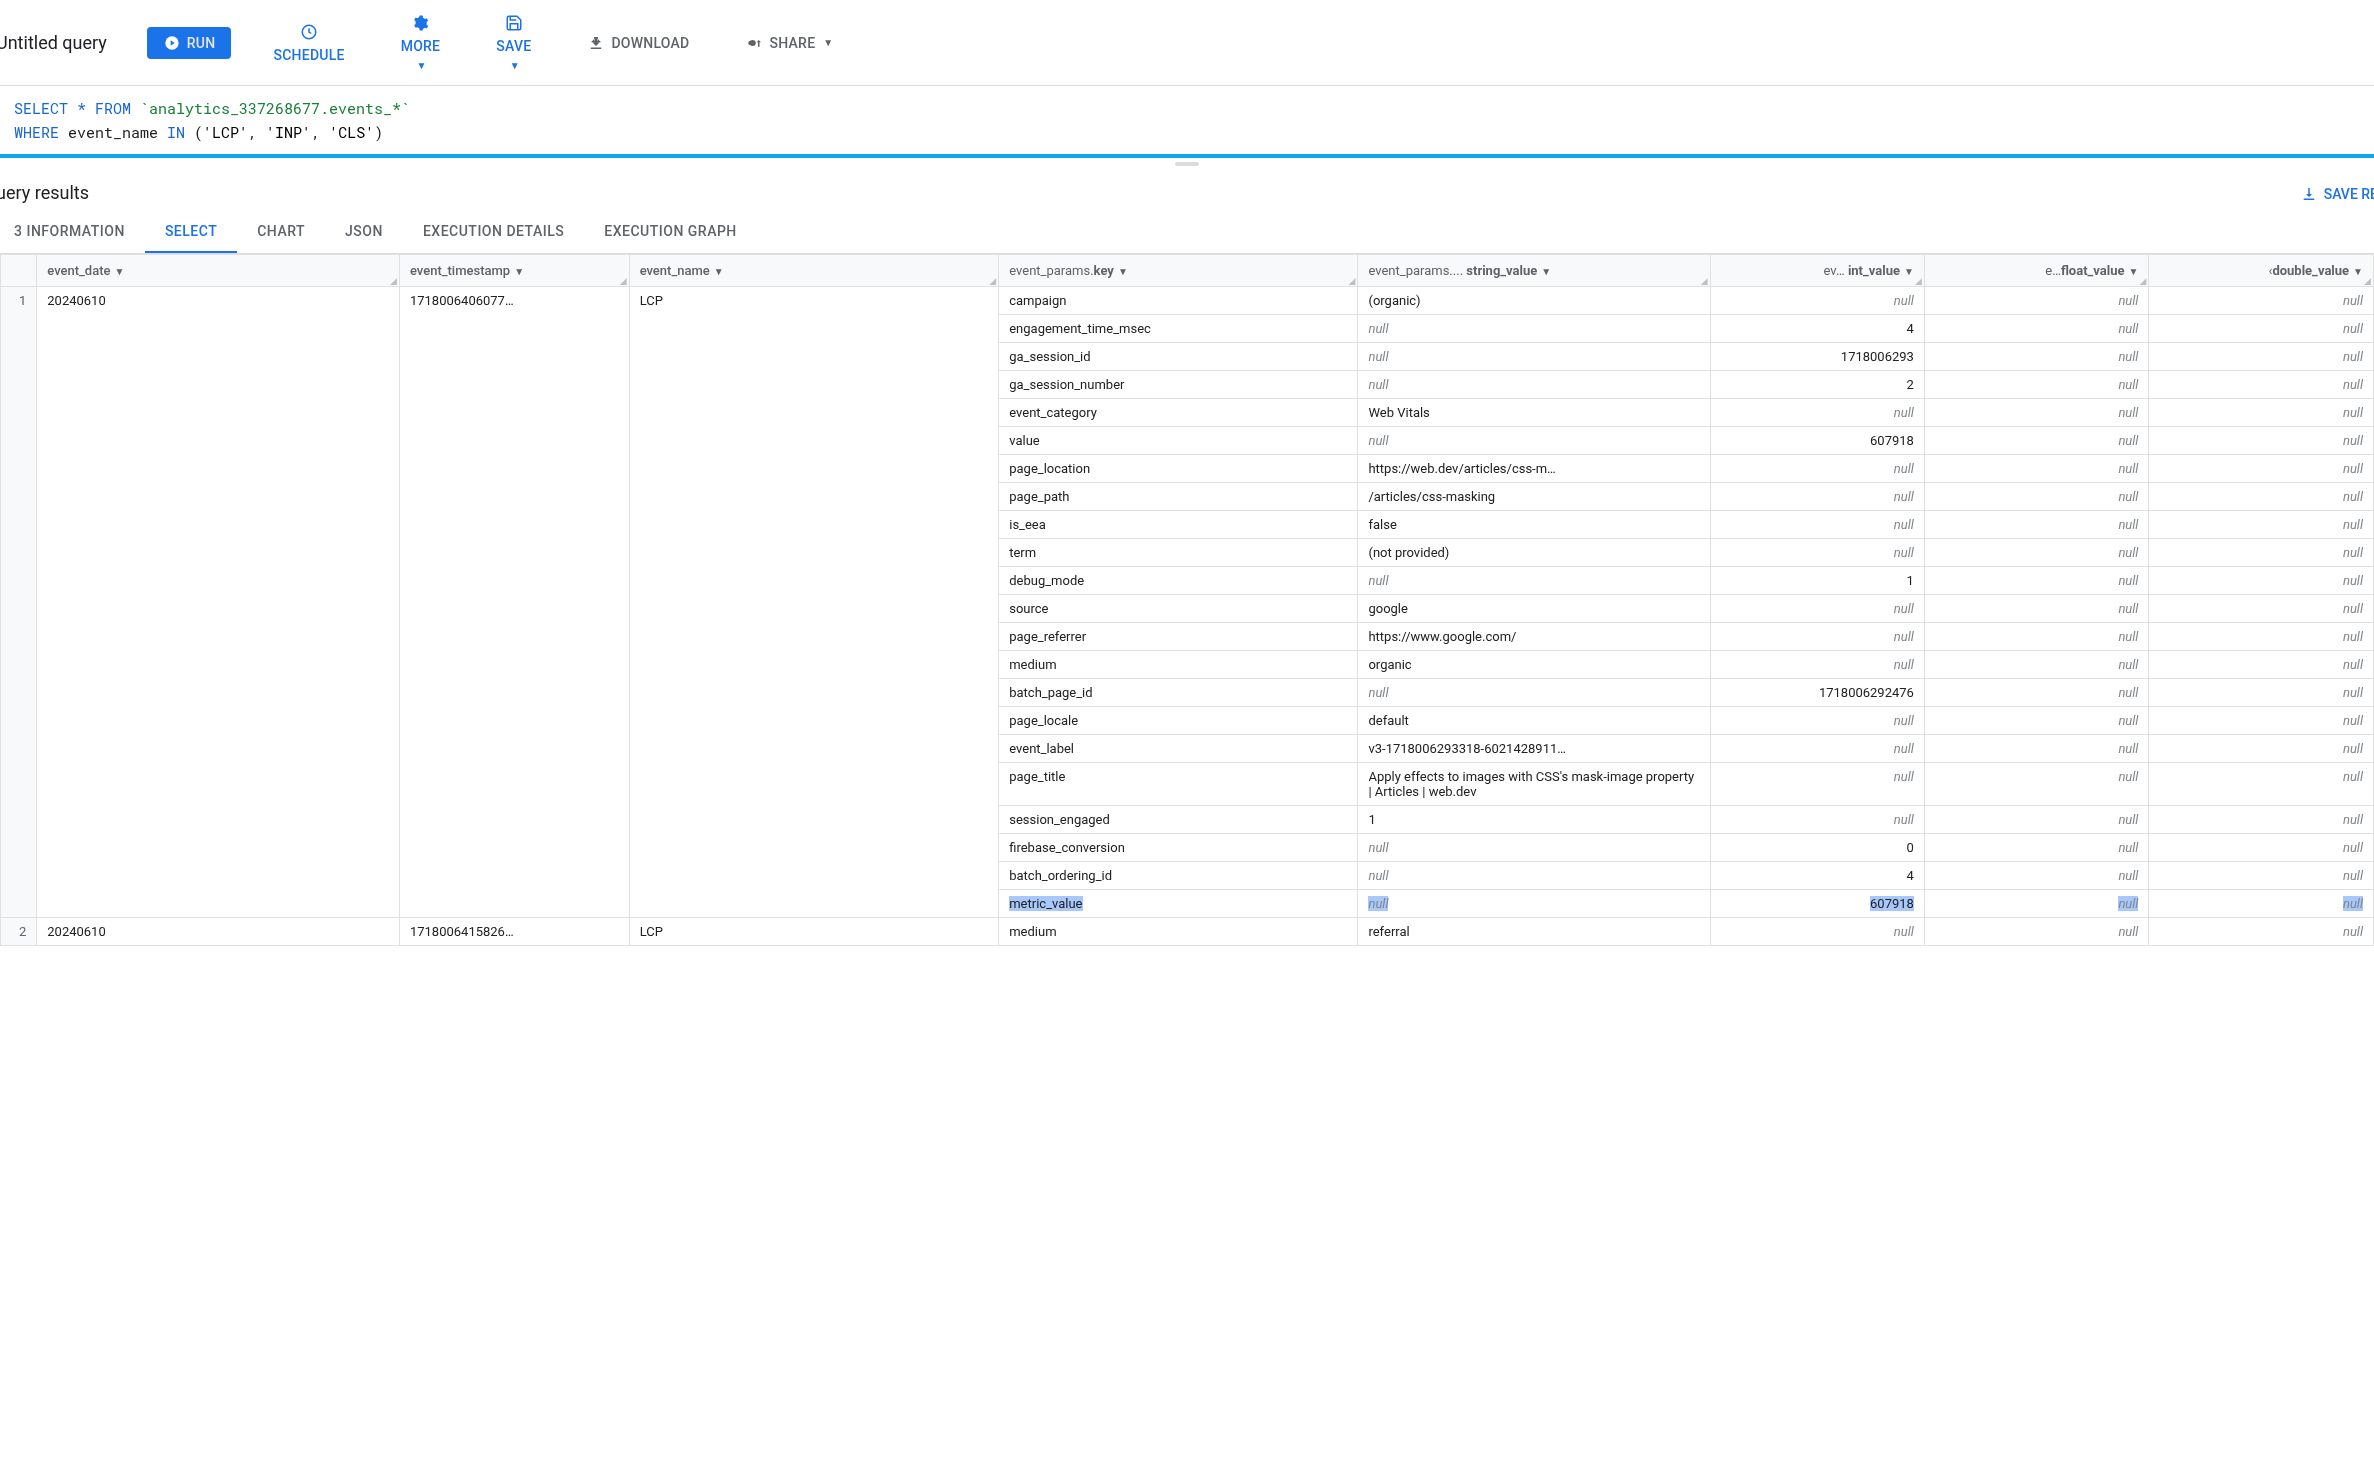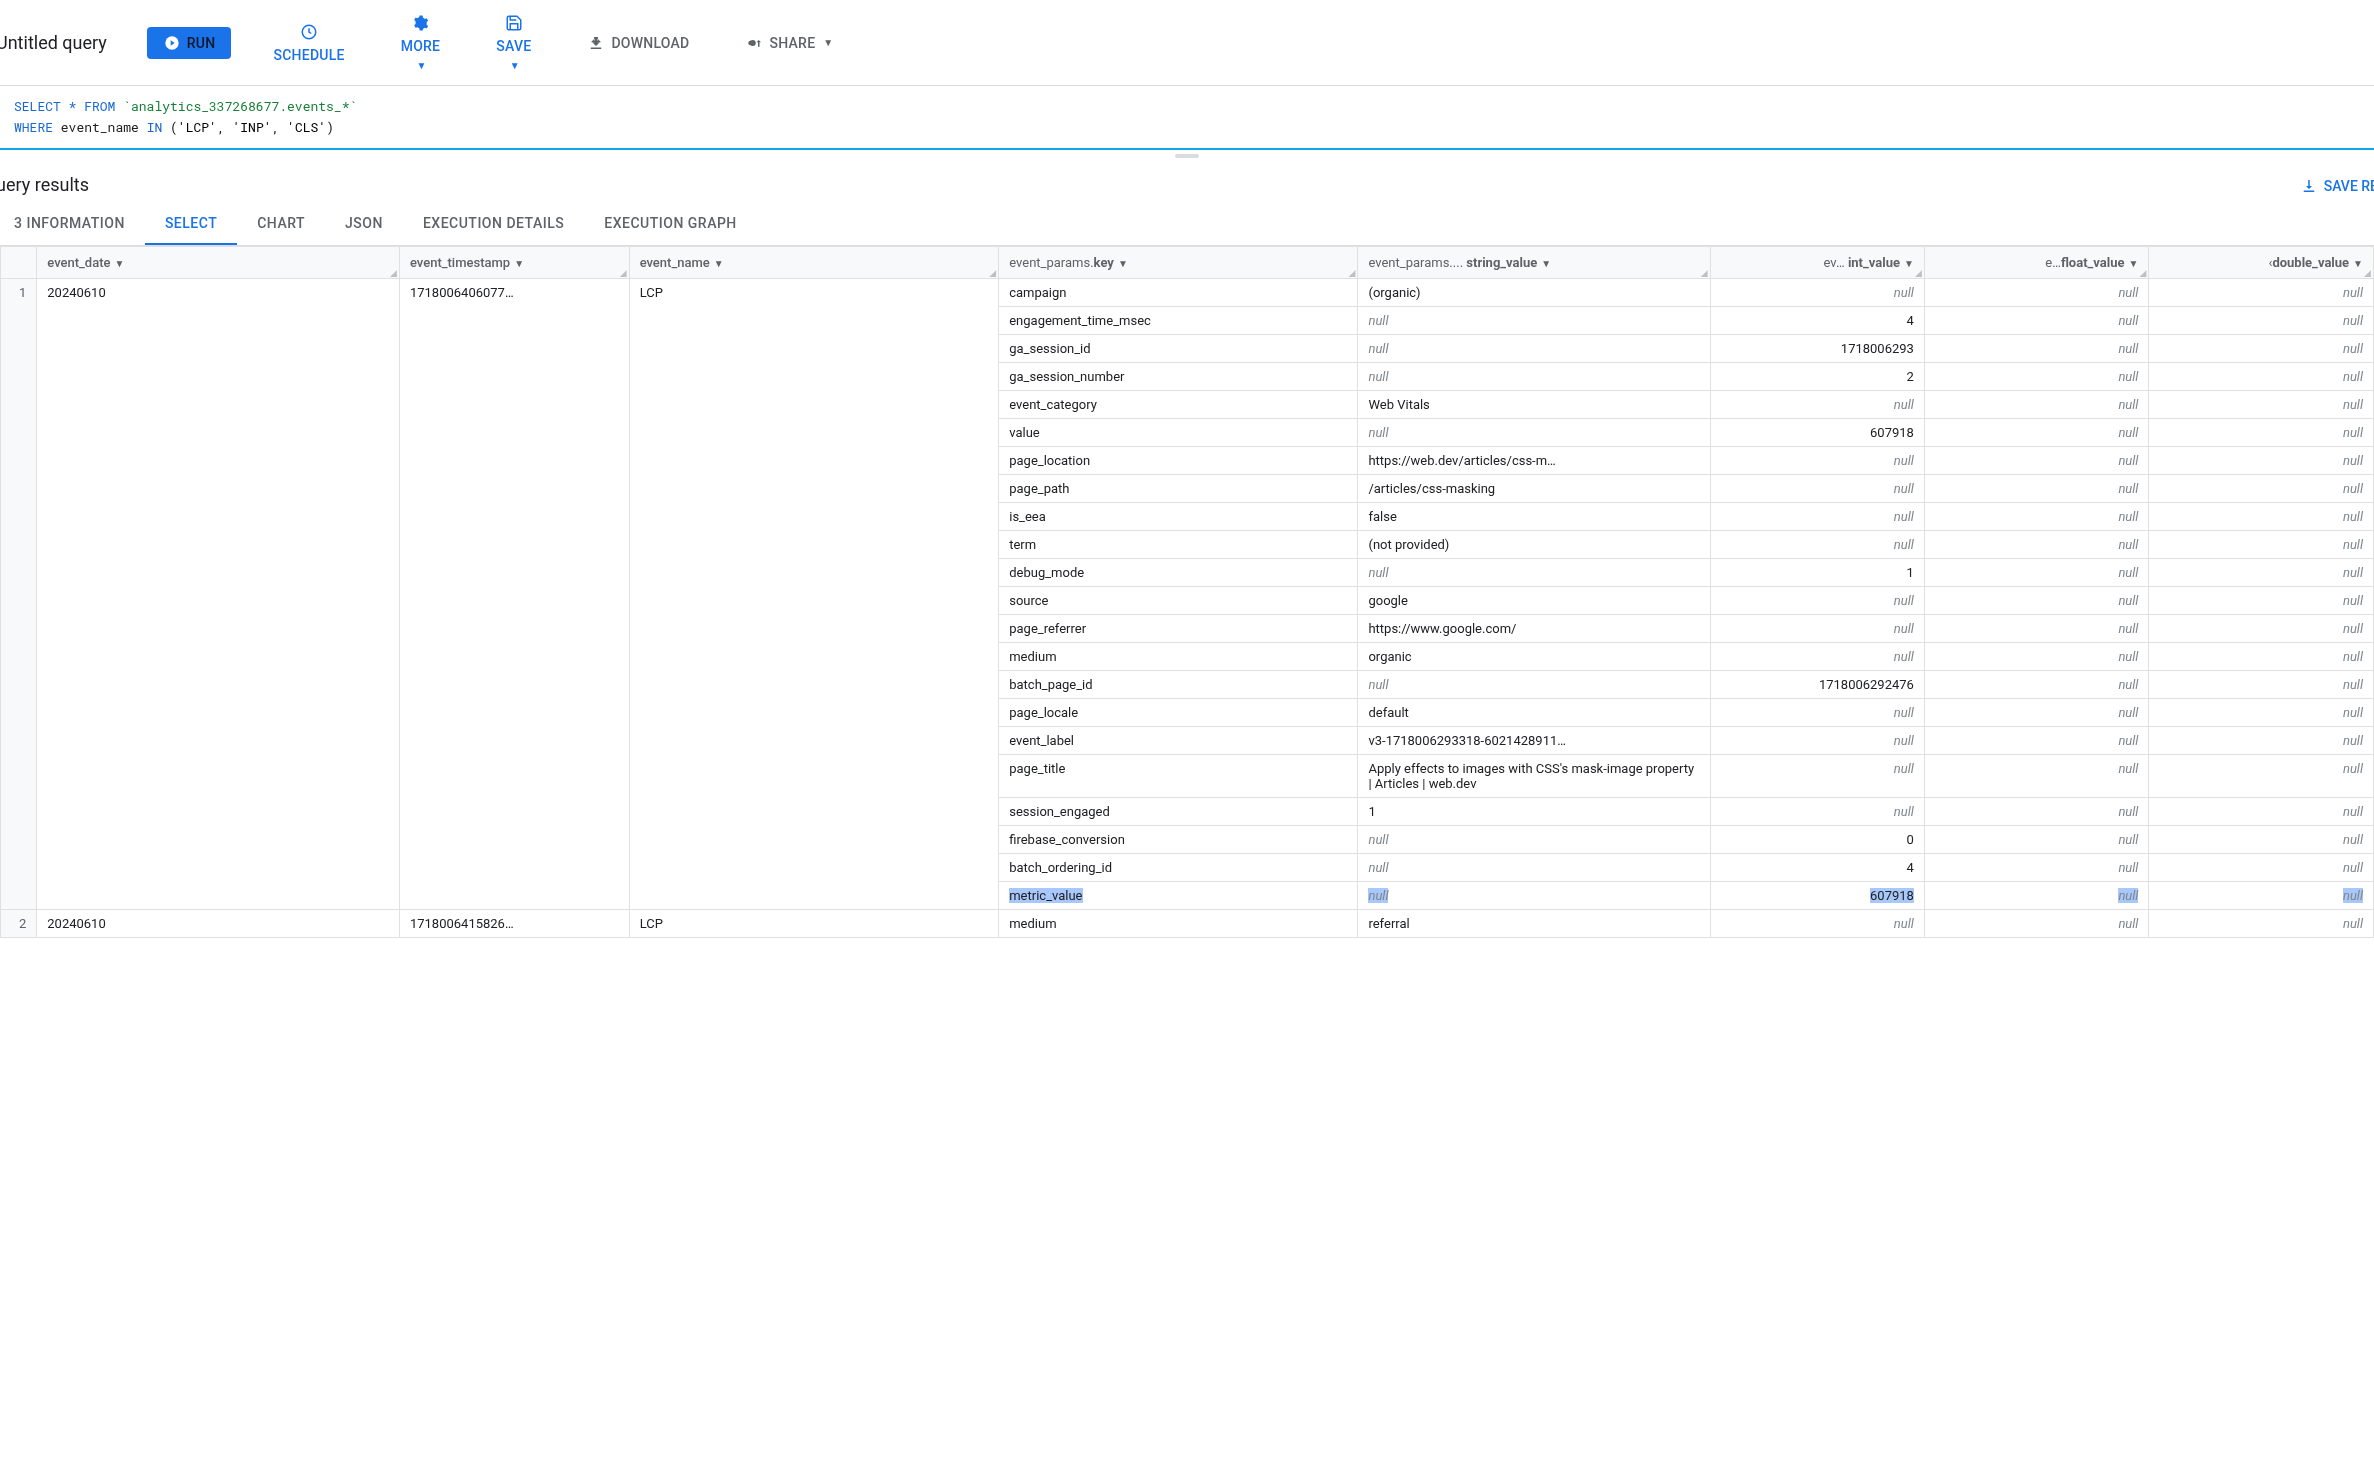--- a/index.html
+++ b/index.html
@@ -1,25 +1,25 @@
 <!DOCTYPE html>
 <html><head>
 <meta charset="utf-8">
 <style>
 * { box-sizing: border-box; margin: 0; padding: 0; }
 body { font-family: 'Google Sans', Roboto, Arial, sans-serif; font-size: 13px; color: #202124; background: #fff; overflow-x: hidden; }
 .toolbar { display: flex; align-items: center; padding: 8px 0; border-bottom: 1px solid #dadce0; gap: 28px; }
 .title { font-size: 18px; font-weight: 400; color: #202124; margin-right: 12px; margin-left: -4px; }
 .btn { display: inline-flex; align-items: center; gap: 6px; padding: 6px 14px; border: none; background: transparent; cursor: pointer; font-size: 14px; font-weight: 500; font-family: inherit; letter-spacing: 0.25px; border-radius: 4px; }
-.btn-run { background: #1a73e8; color: #0f172a; padding: 7px 16px; }
+.btn-run { background: #1a73e8; color: #e5e5e5; padding: 7px 16px; }
 .btn-blue { color: #1a73e8; flex-direction: column; }
 .btn-gray { color: #5f6368; }
 .icon { width: 18px; height: 18px; display: inline-flex; align-items: center; justify-content: center; }
 .chevron { font-size: 10px; margin-left: 2px; }
-.sql-area { padding: 10px 14px; font-family: 'Roboto Mono', Menlo, Consolas, monospace; font-size: 13px; line-height: 1.6; border-bottom: 2px solid #0ea5e9; }
+.sql-area { padding: 10px 14px; font-family: 'Roboto Mono', Menlo, Consolas, monospace; font-size: 15px; line-height: 1.6; border-bottom: 4px solid #0ea5e9; }
 .kw { color: #1967d2; }
 .str { color: #000000; }
 .tbl { color: #188038; }
 .drag-handle { display: flex; justify-content: center; padding: 4px 0; }
 .drag-handle-bar { width: 24px; height: 4px; background: #dadce0; border-radius: 2px; }
 .results-header { display: flex; justify-content: space-between; align-items: flex-end; padding: 12px 0 8px 0; }
 .results-title { font-size: 18px; font-weight: 400; margin-left: -4px; }
 .save-results { color: #1a73e8; font-weight: 500; font-size: 14px; display: flex; align-items: center; gap: 6px; margin-right: -4px; }
 .tabs { display: flex; border-bottom: 1px solid #dadce0; }
 .tab { padding: 12px 20px; font-size: 14px; font-weight: 500; color: #5f6368; cursor: pointer; letter-spacing: 0.5px; border-bottom: 2px solid transparent; }

